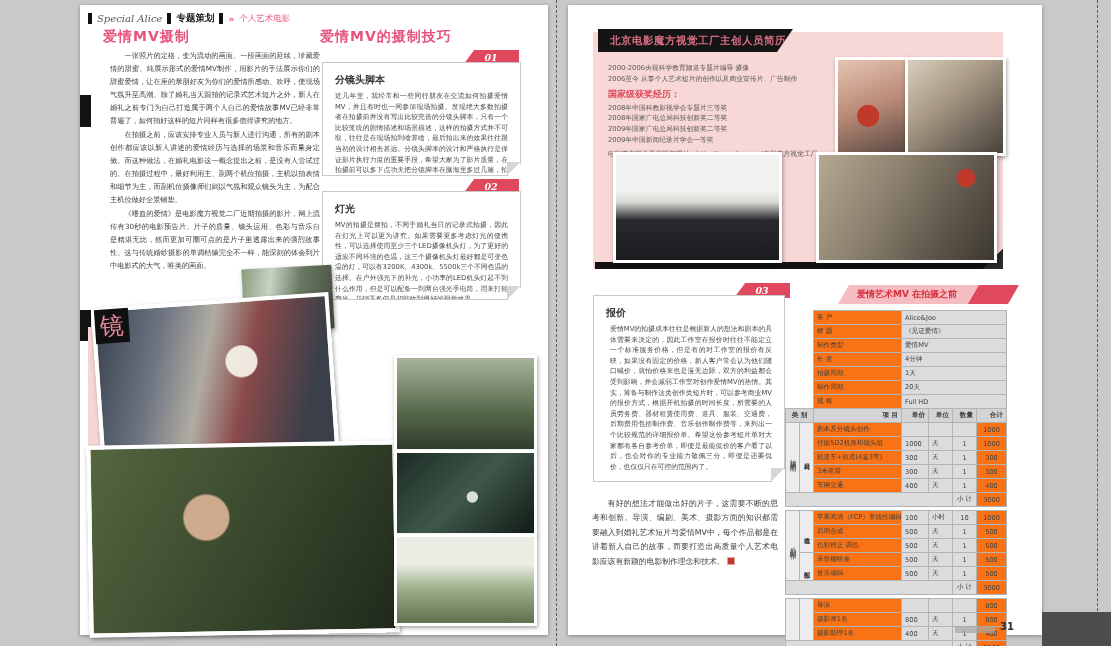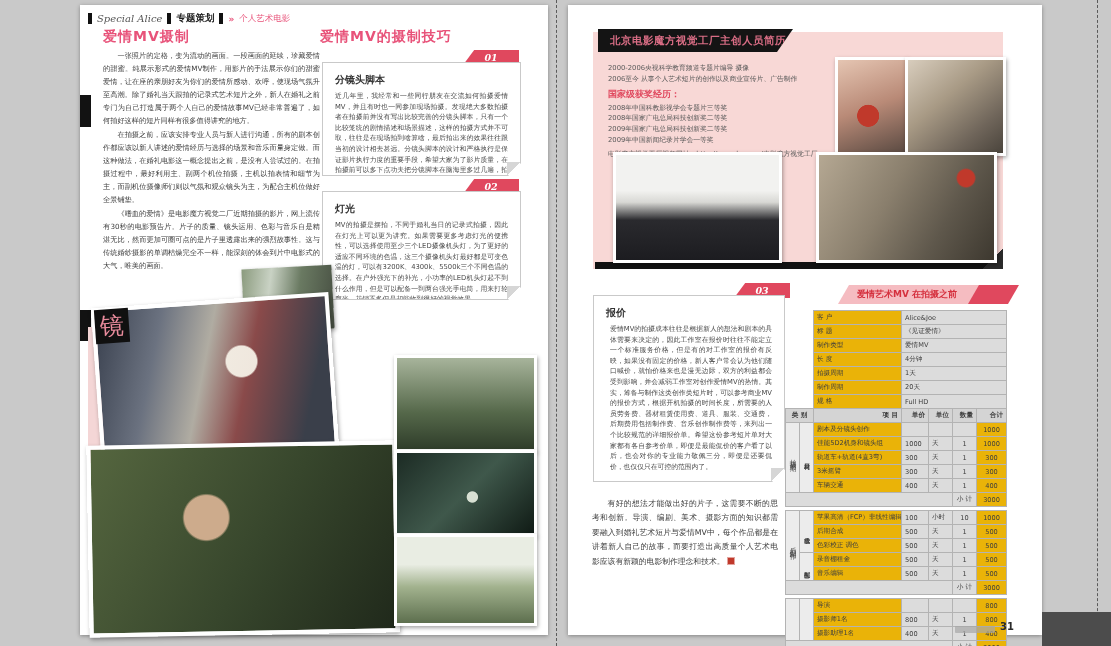--- a/index.html
+++ b/index.html
@@ -22,21 +22,21 @@
   .mast-section{font-weight:bold;color:#222;font-size:9.5px;}
   .mast-arrow{color:#e8537a;font-weight:bold;}
   .mast-topic{color:#e8537a;font-size:8.5px;}
 
   .edge-tab{position:absolute;left:0;width:11px;background:#121212;}
 
   
   .art-title{position:absolute;font-size:14px;font-weight:bold;color:#e8537a;letter-spacing:1px;}
   #article1-body{position:absolute;left:23px;top:44px;width:217px;height:258px;overflow:hidden;
     font-size:7.2px;line-height:13px;color:#3c3c3c;text-align:justify;}
-  #article1-body p{margin:0 0 1px 0;text-indent:2em;}
+  #article1-body p{margin:0 0 1px 7px;text-indent:2em;}
 
   
   .tip-card{position:absolute;width:197px;background:#fff;border:1px solid #c9c9c9;
     box-shadow:2px 3px 4px rgba(0,0,0,.18);
     clip-path:polygon(0 0,100% 0,100% calc(100% - 13px),calc(100% - 13px) 100%,0 100%);}
   .tip-card .fold{position:absolute;right:0;bottom:0;width:13px;height:13px;
     background:linear-gradient(315deg,transparent 49%,#d6d6d6 50%);}
   .ribbon{position:absolute;width:56px;height:15px;background:#e0485e;
     clip-path:polygon(20% 0,100% 0,100% 100%,0 100%);
     color:#fff;font-family:"DejaVu Serif","Liberation Serif",serif;font-style:italic;font-weight:bold;
@@ -99,21 +99,21 @@
     box-shadow:inset 0 0 0 1px rgba(255,255,255,.55);}
 
   
   #budget-banner{position:absolute;left:270px;top:280px;width:166px;height:19px;}
   #budget-banner .pinkpar{position:absolute;left:0;top:0;width:134px;height:19px;background:#f5bcc1;transform:skewX(-30deg);transform-origin:bottom left;}
   #budget-banner .redpar{position:absolute;left:130px;top:0;width:40px;height:19px;background:#e0485e;transform:skewX(-30deg);transform-origin:bottom left;}
   #budget-banner .bantext{position:absolute;left:4px;top:0;width:130px;text-align:center;font-size:9px;font-weight:bold;color:#d5303e;line-height:19px;white-space:nowrap;}
   #budget-table{position:absolute;left:217px;top:305px;width:221px;border-collapse:collapse;table-layout:fixed;
     font-size:6.6px;color:#3e3e3e;}
   #budget-table td{border:1px solid #b3b3b3;padding:1px 3px;height:11px;overflow:hidden;white-space:nowrap;}
-  #budget-table td.pk{background:#eab308;}
+  #budget-table td.pk{background:#f97316;}
   #budget-table td.gy{background:#dcdcdc;}
   #budget-table td.hd{background:#d4d4d4;font-weight:bold;text-align:right;}
   #budget-table td.noborder{border:none;background:#fff;}
   #budget-table tr.gap td{border:none;background:#fff;height:3px;padding:0;}
   #budget-table td.cat{writing-mode:vertical-lr;text-orientation:upright;text-align:center;letter-spacing:2px;background:#ececec;}
   #budget-table td.sub{writing-mode:vertical-rl;text-orientation:upright;text-align:center;letter-spacing:0;background:#ececec;font-size:6.2px;}
   #budget-table td.ctr{text-align:center;}
 
   
   #footer-logo{position:absolute;left:387px;top:621px;width:40px;height:7px;background:#a6a6a6;opacity:.7;border-radius:1px;}

